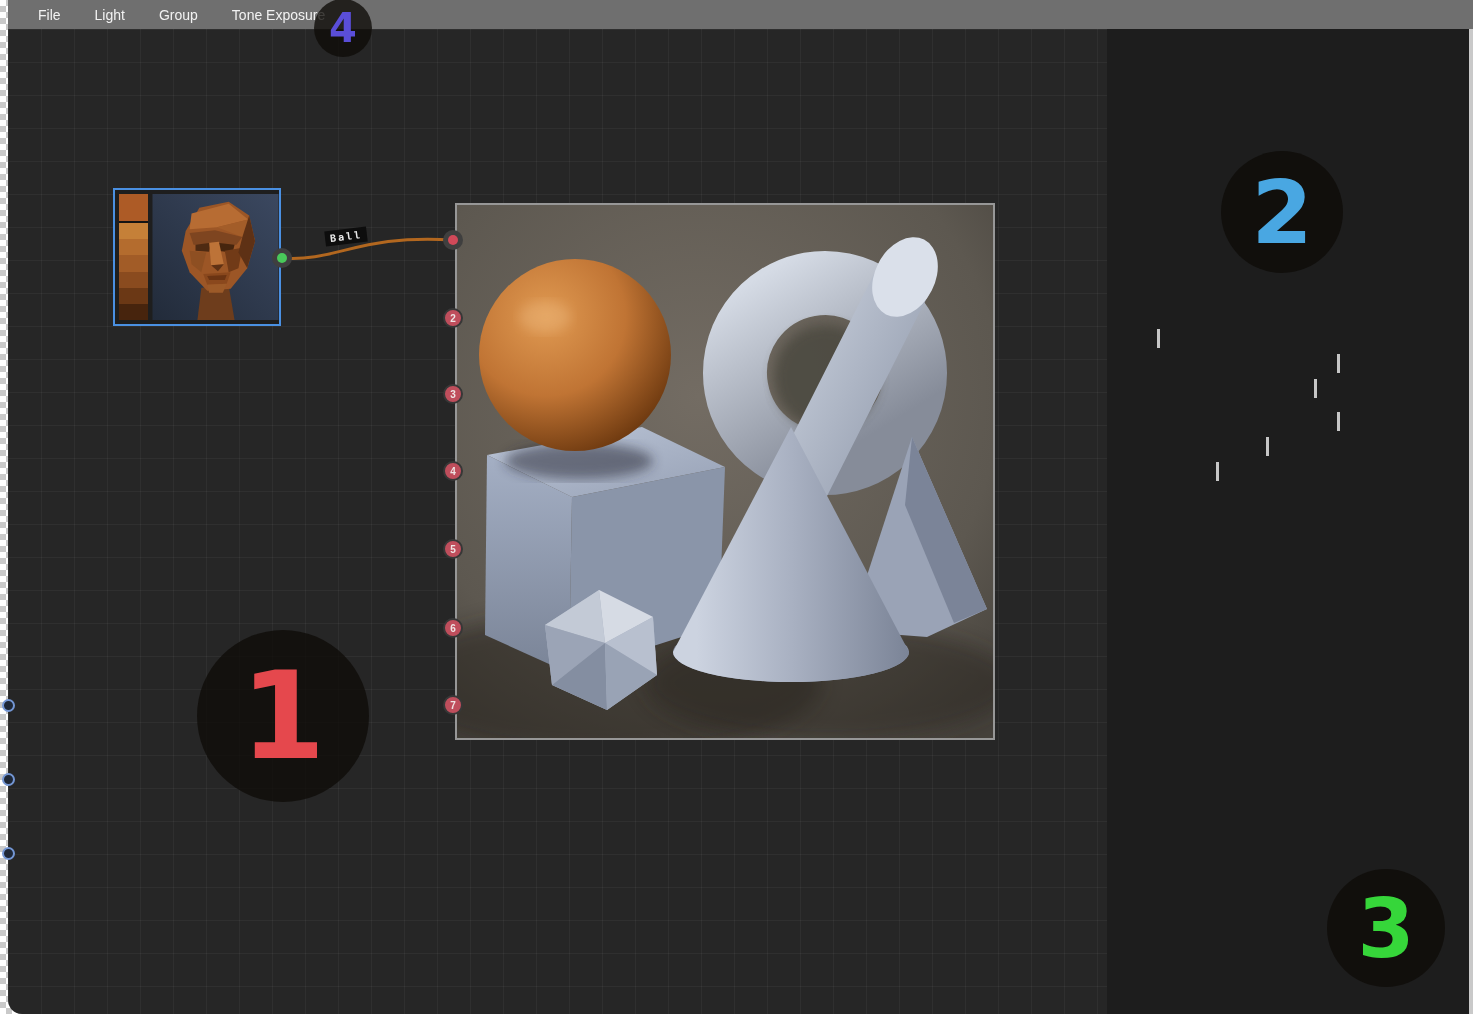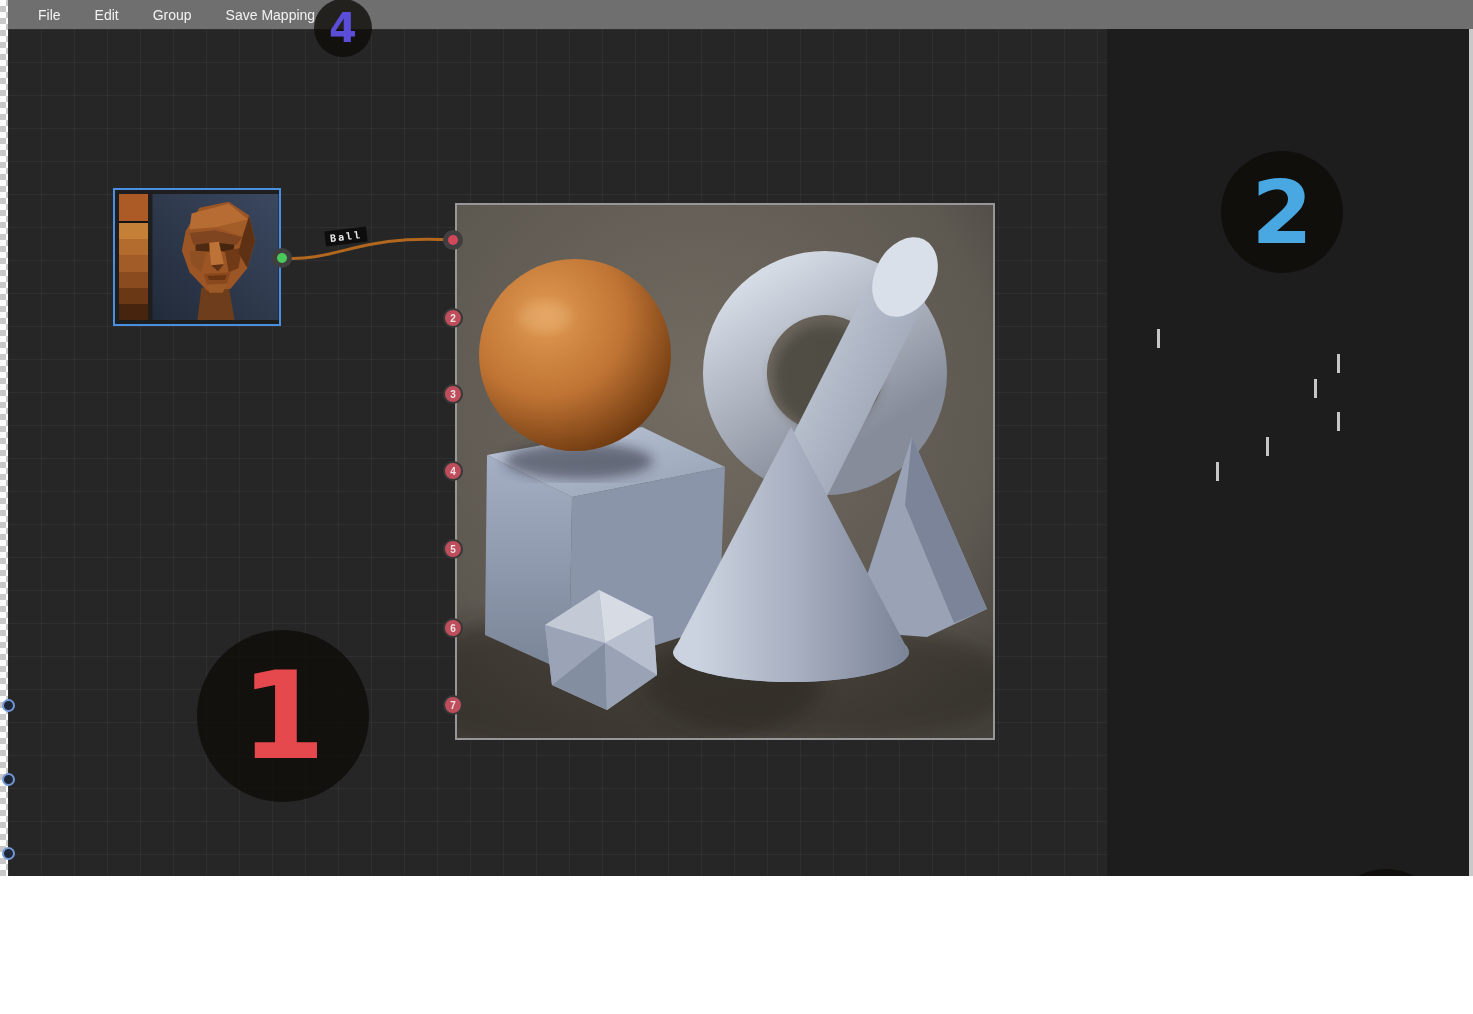--- a/index.html
+++ b/index.html
@@ -1,17 +1,17 @@
 <!DOCTYPE html>
 <html><head>
 <meta charset="utf-8">
 <style>
   * { margin:0; padding:0; box-sizing:border-box; }
   body { font-family:"Liberation Sans", sans-serif; }
-  #app { position:relative; width:1473px; height:876px; overflow:hidden;
+  #app { position:relative; width:1473px; height:1014px; overflow:hidden;
          background-color:#fff;
          background-image:conic-gradient(#c9c9c9 25%, #ffffff 0 50%, #c9c9c9 0 75%, #ffffff 0);
          background-size:12px 12px; }
   .abs { position:absolute; }
 
   
   #menubar { left:8px; top:0; width:1465px; height:29px; background:#6f6f6f;
              display:flex; align-items:center; gap:34px; padding-left:30px; z-index:6; }
   .menu-item { color:#f2f2f2; font-size:14px; cursor:default; }
 
@@ -104,23 +104,23 @@
          justify-content:center; font-weight:800; z-index:20; pointer-events:none;
          font-family:"DejaVu Sans", sans-serif; }
 </style>
 </head>
 <body>
 
 <div id="app">
 
   <div id="menubar" class="abs">
     <span class="menu-item">File</span>
-    <span class="menu-item">Edit</span>
+    <span class="menu-item">Light</span>
     <span class="menu-item">Group</span>
-    <span class="menu-item">Save Mapping</span>
+    <span class="menu-item">Tone Exposure</span>
   </div>
 
   <div id="canvas" class="abs"></div>
 
   <svg id="wire-svg" class="abs" style="left:8px;top:29px;" viewBox="0 0 1099 985">
     <path d="M274,229 C330,233 350,205 445,211" fill="none" stroke-width="3" stroke="#b2671f"></path>
   </svg>
   <div id="wire-label" class="abs">Ball</div>
 
   <div id="head-node" class="abs">

